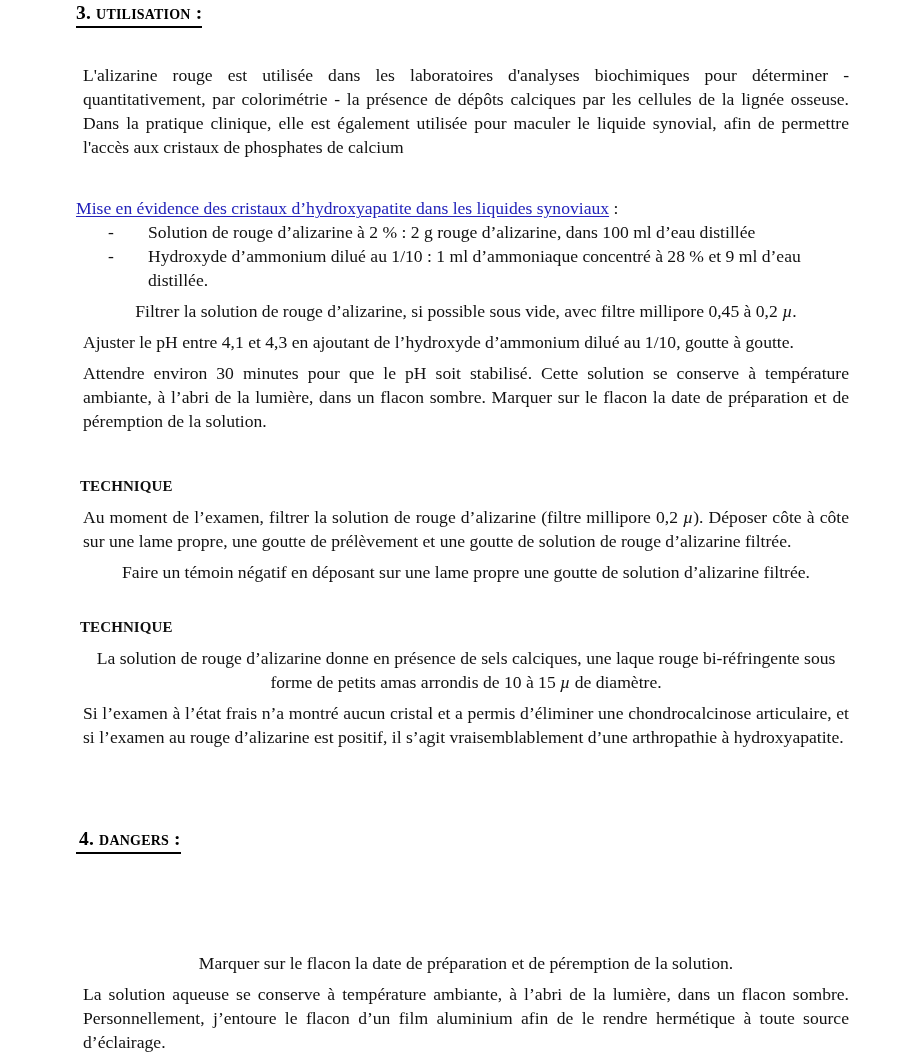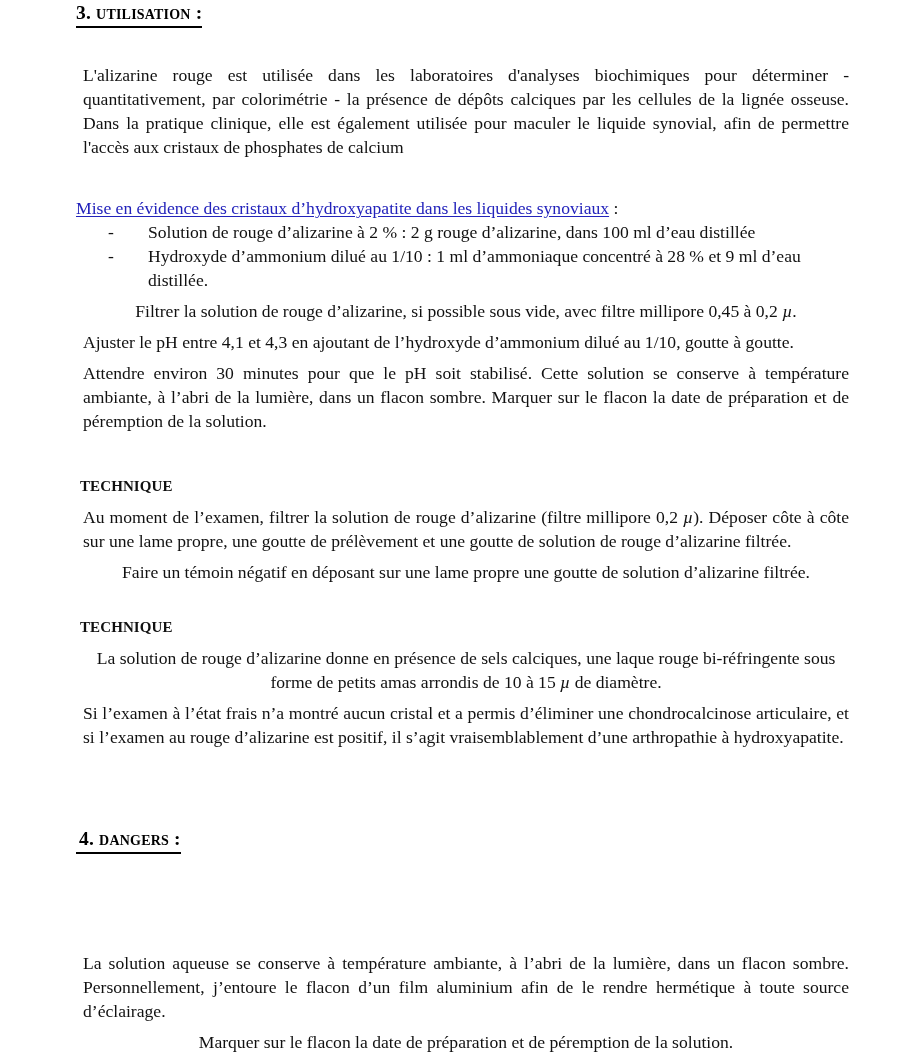--- a/index.html
+++ b/index.html
@@ -168,17 +168,17 @@
   </div>
 
   <div class="sp-28"></div>
 
 
   <div class="sp-34"></div>
 
 
   <div class="sp-28"></div>
 
+  <p class="body noj">Marquer sur le flacon la date de préparation et de péremption de la solution.</p>
+
   <p class="body">La solution aqueuse se conserve à température ambiante, à l’abri de la lumière, dans un flacon sombre. Personnellement, j’entoure le flacon d’un film aluminium afin de le rendre hermétique à toute source d’éclairage.</p>
-
-  <p class="body noj">Marquer sur le flacon la date de préparation et de péremption de la solution.</p>
 
 </div>
 
 </body></html>

